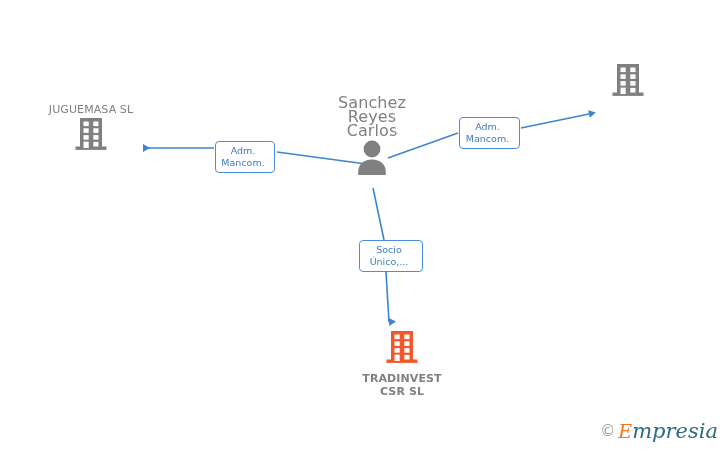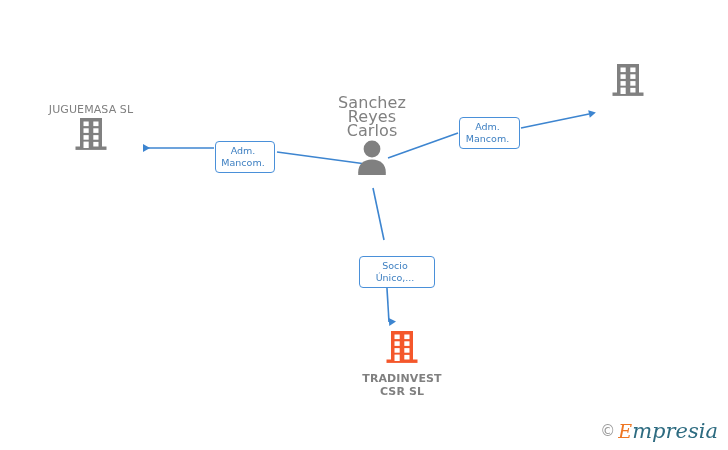--- a/index.html
+++ b/index.html
@@ -207,21 +207,21 @@
     <div class="node-label" style="margin-top:5px; font-weight:bold;">TRADINVEST
 CSR SL</div>
   </div>
 
   <div class="edge-label" style="left:215px; top:141px; width:60px;">Adm.
 Mancom.</div>
 
   <div class="edge-label" style="left:459px; top:117px; width:61px;">Adm.
 Mancom.</div>
 
-  <div class="edge-label" style="left:359px; top:256px; width:76px;">Socio
+  <div class="edge-label" style="left:359px; top:240px; width:64px;">Socio
 Único,...</div>
 
   <div id="watermark">
     <span class="wm-c">©</span>
     <span class="wm-e">E</span>
     <span class="wm-rest">mpresia</span>
   </div>
 
 </div>
 

